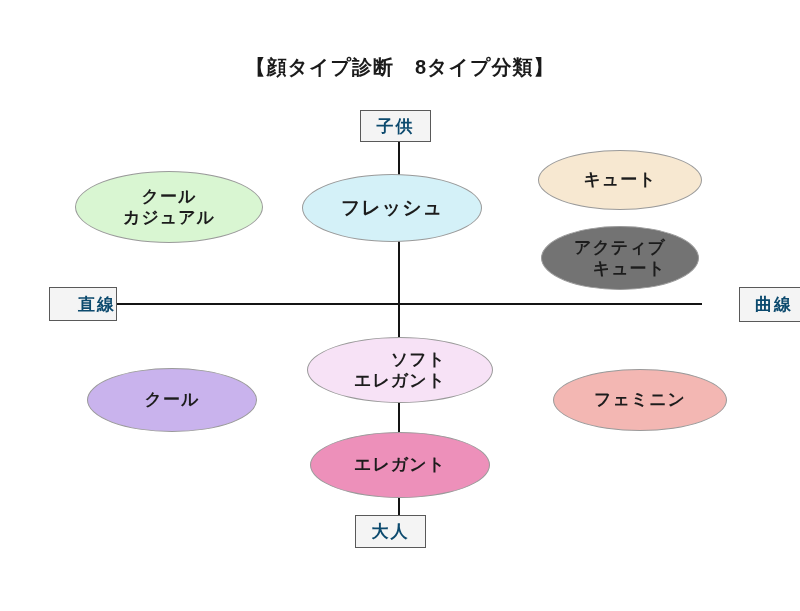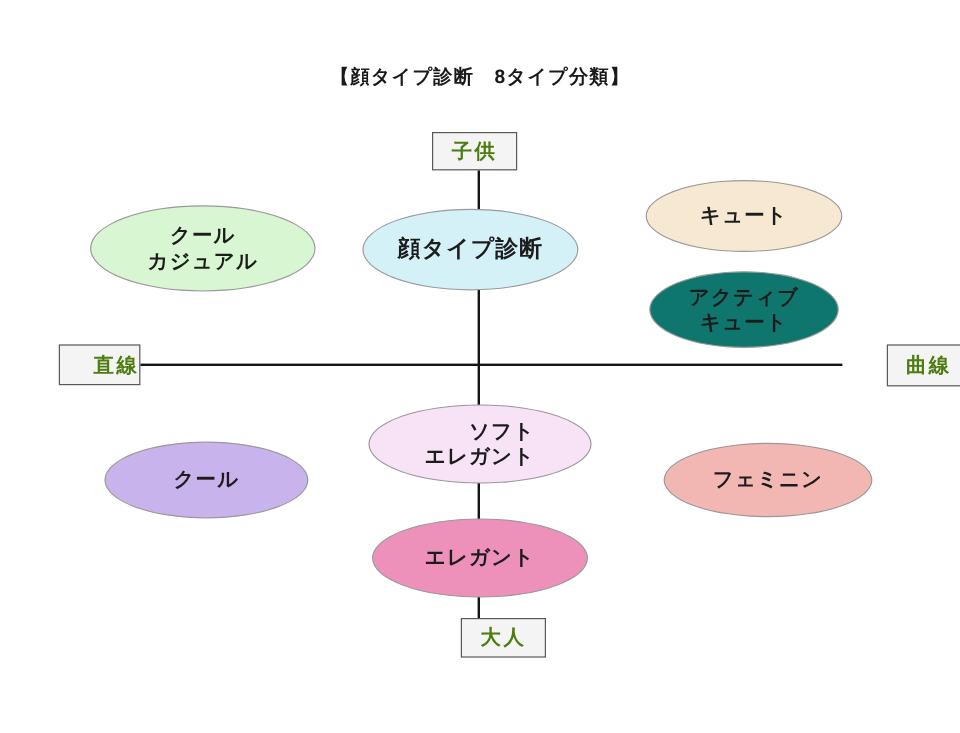--- a/index.html
+++ b/index.html
@@ -12,21 +12,21 @@
     font-family: "Liberation Sans", "DejaVu Sans", sans-serif;
     color: #111;
   }
   .title {
     position: absolute;
     top: 54px;
     left: 0;
     width: 100%;
     margin: 0;
     text-align: center;
-    font-size: 16px;
+    font-size: 20px;
     font-weight: bold;
     letter-spacing: 1px;
     color: #1a1a1a;
     z-index: 3;
   }
   .axis-line {
     position: absolute;
     background: #141414;
     z-index: 1;
   }
@@ -35,26 +35,26 @@
   .axis-box {
     position: absolute;
     background: #f4f4f4;
     border: 1px solid #595959;
     display: flex;
     align-items: center;
     justify-content: center;
     font-size: 17px;
     font-weight: bold;
     letter-spacing: 2px;
-    color: #4d7c0f;
+    color: #0c4a6e;
     box-sizing: border-box;
     z-index: 3;
   }
   .axis-top    { left: 360px; top: 110px; width: 71px; height: 32px; }
-  .axis-bottom { left: 384px; top: 515px; width: 71px; height: 33px; }
+  .axis-bottom { left: 355px; top: 515px; width: 71px; height: 33px; }
   .axis-left   { left: 49px;  top: 287px; width: 68px; height: 34px; padding-left: 28px; }
   .axis-right  { left: 739px; top: 287px; width: 70px; height: 35px; }
   .ellipse {
     position: absolute;
     border-radius: 50%;
     border: 1px solid #9a9a9a;
     display: flex;
     align-items: center;
     justify-content: center;
     text-align: center;
@@ -93,28 +93,28 @@
   <div class="axis-box axis-bottom">大人</div>
   <div class="axis-box axis-left">直線</div>
   <div class="axis-box axis-right">曲線</div>
 
   <div class="ellipse e-cool-casual" style="background: rgb(217, 246, 210);">
     <span class="type-label">クール
 カジュアル</span>
   </div>
 
   <div class="ellipse e-fresh" style="background: rgb(212, 241, 248);">
-    <span class="type-label">顔タイプ診断</span>
+    <span class="type-label">フレッシュ</span>
   </div>
 
   <div class="ellipse e-cute" style="background: rgb(247, 232, 209);">
     <span class="type-label">キュート</span>
   </div>
 
-  <div class="ellipse e-active-cute" style="background: #0f766e;">
+  <div class="ellipse e-active-cute" style="background: #737373; text-align: right;">
     <span class="type-label">アクティブ
 キュート</span>
   </div>
 
   <div class="ellipse e-cool" style="background: rgb(201, 179, 237);">
     <span class="type-label">クール</span>
   </div>
 
   <div class="ellipse e-soft-elegant" style="background: rgb(247, 226, 246);">
     <span class="type-label">ソフト

